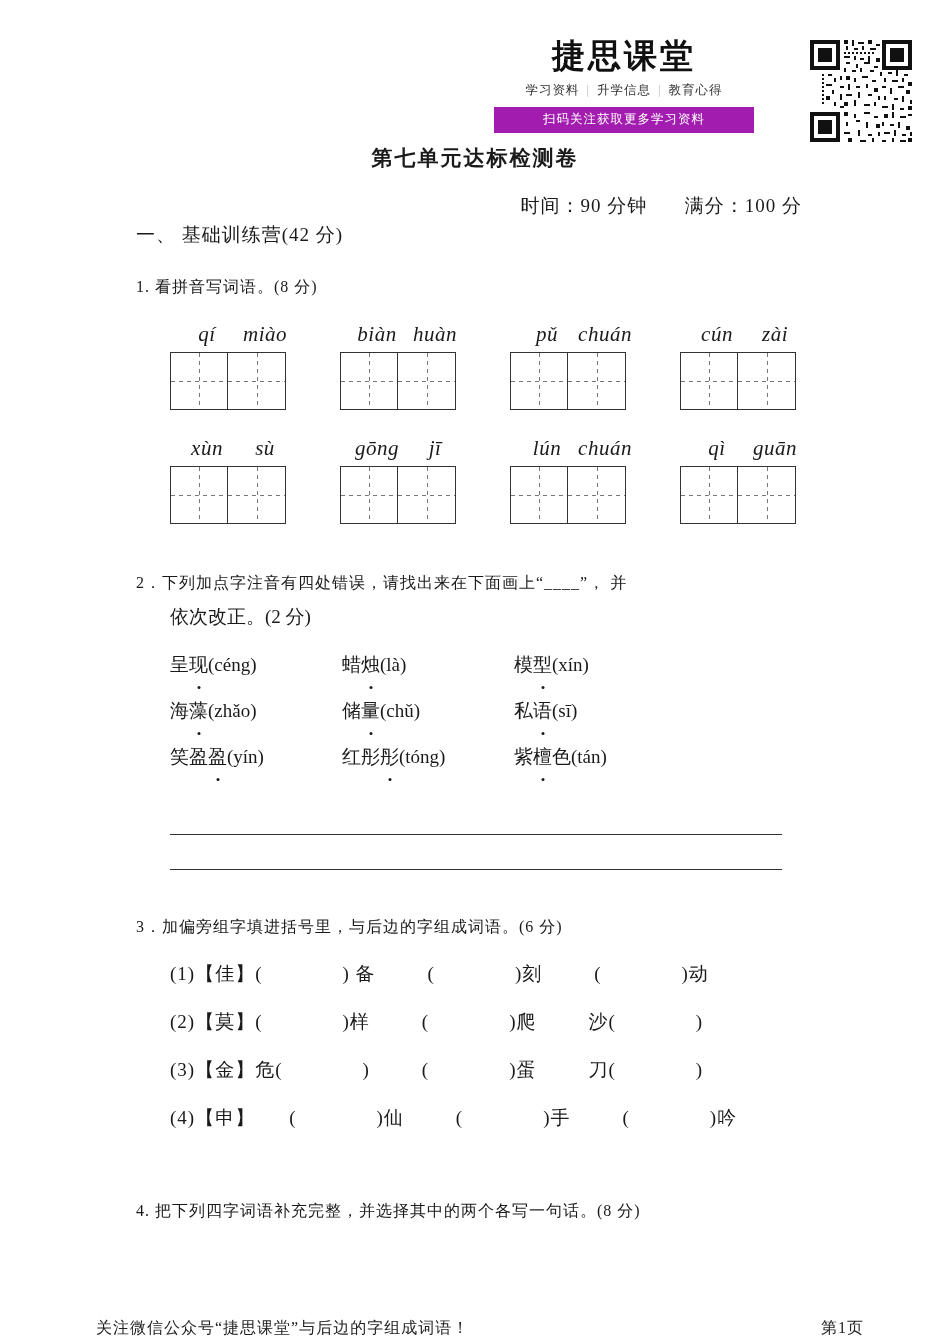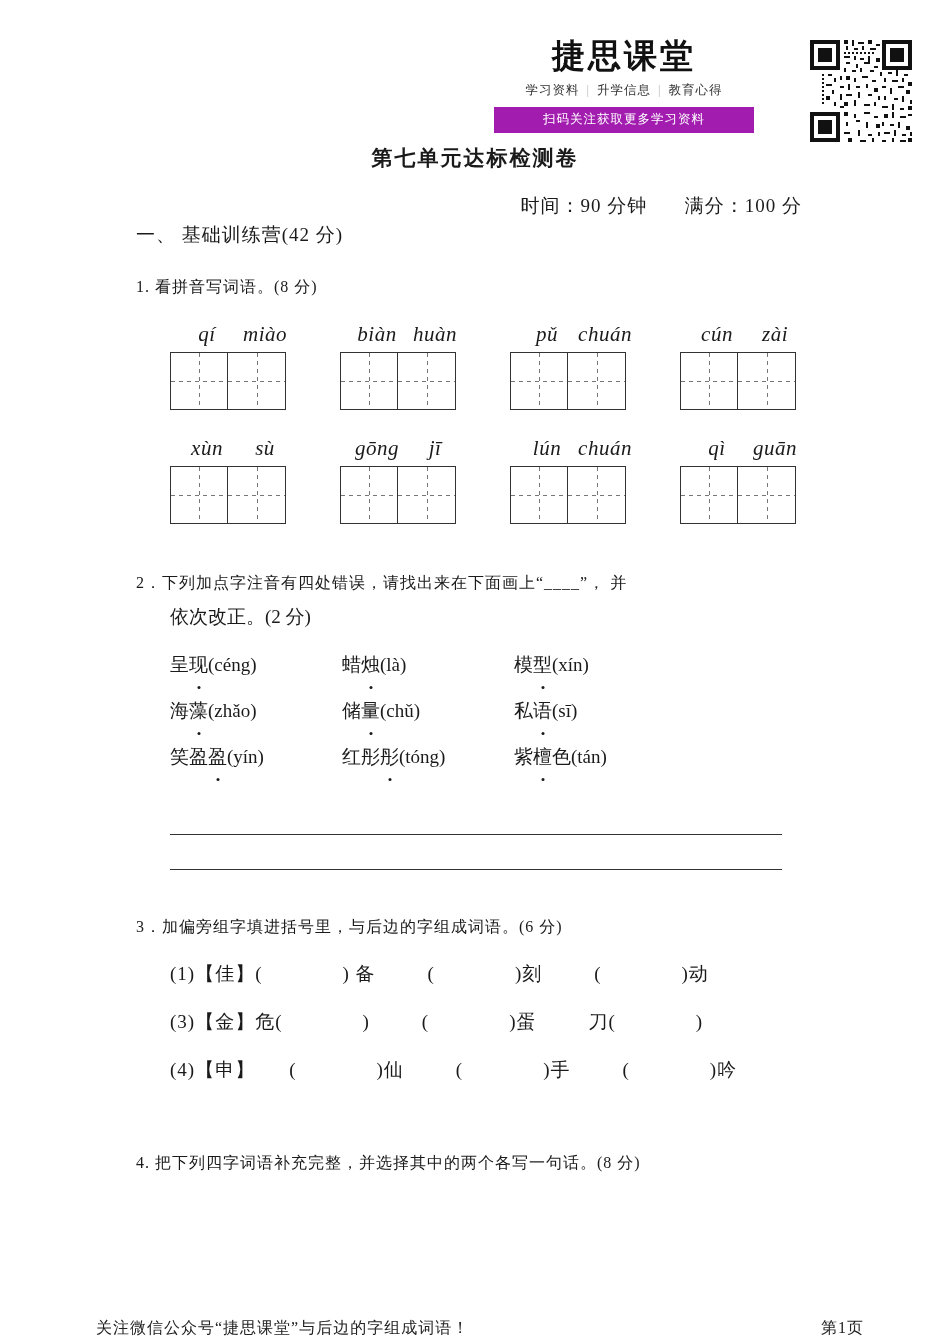--- a/index.html
+++ b/index.html
@@ -523,20 +523,23 @@
   </div>
 
   <div class="q3-wrap">
     <div class="q-line">3．加偏旁组字填进括号里，与后边的字组成词语。(6 分)</div>
     <div class="q3-rows">
 
       <div class="q3-row">
         <span>(1)</span><span>【佳】</span><span>(<span class="blank-md"></span>) 备</span><span class="sp2"></span><span>(<span class="blank-md"></span>)刻</span><span class="sp2"></span><span>(<span class="blank-md"></span>)动</span>
       </div>
 
+      <div class="q3-row">
+        <span>(2)</span><span>【莫】</span><span>(<span class="blank-md"></span>)样</span><span class="sp2"></span><span>(<span class="blank-md"></span>)爬</span><span class="sp2"></span><span>沙(<span class="blank-md"></span>)</span>
+      </div>
 
       <div class="q3-row">
         <span>(3)</span><span>【金】</span><span>危(<span class="blank-md"></span>)</span><span class="sp2"></span><span>(<span class="blank-md"></span>)蛋</span><span class="sp2"></span><span>刀(<span class="blank-md"></span>)</span>
       </div>
 
       <div class="q3-row">
         <span>(4)</span><span>【申】</span><span class="sp"></span><span>(<span class="blank-md"></span>)仙</span><span class="sp2"></span><span>(<span class="blank-md"></span>)手</span><span class="sp2"></span><span>(<span class="blank-md"></span>)吟</span>
       </div>
 
     </div>

